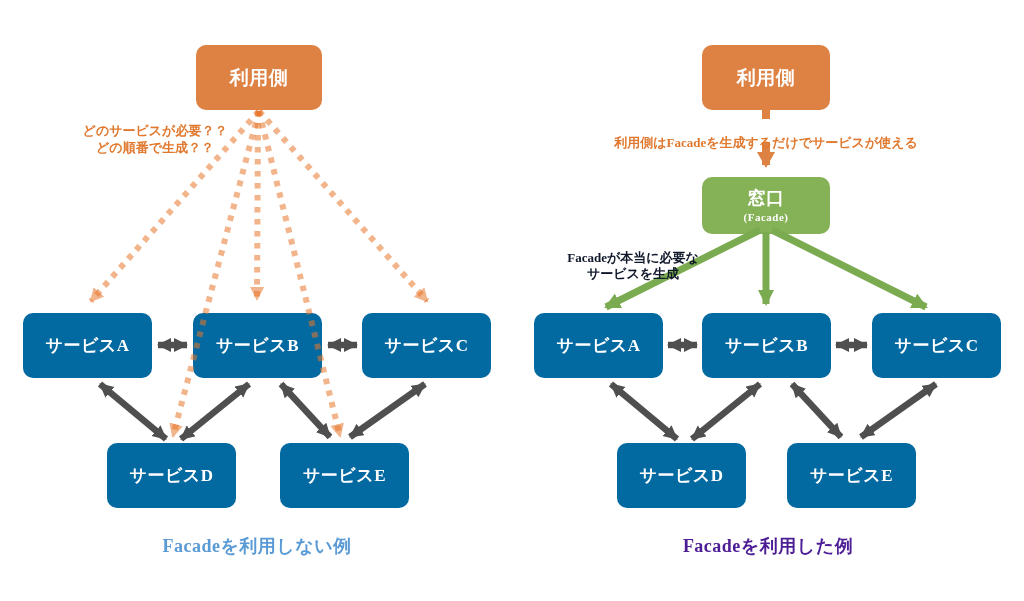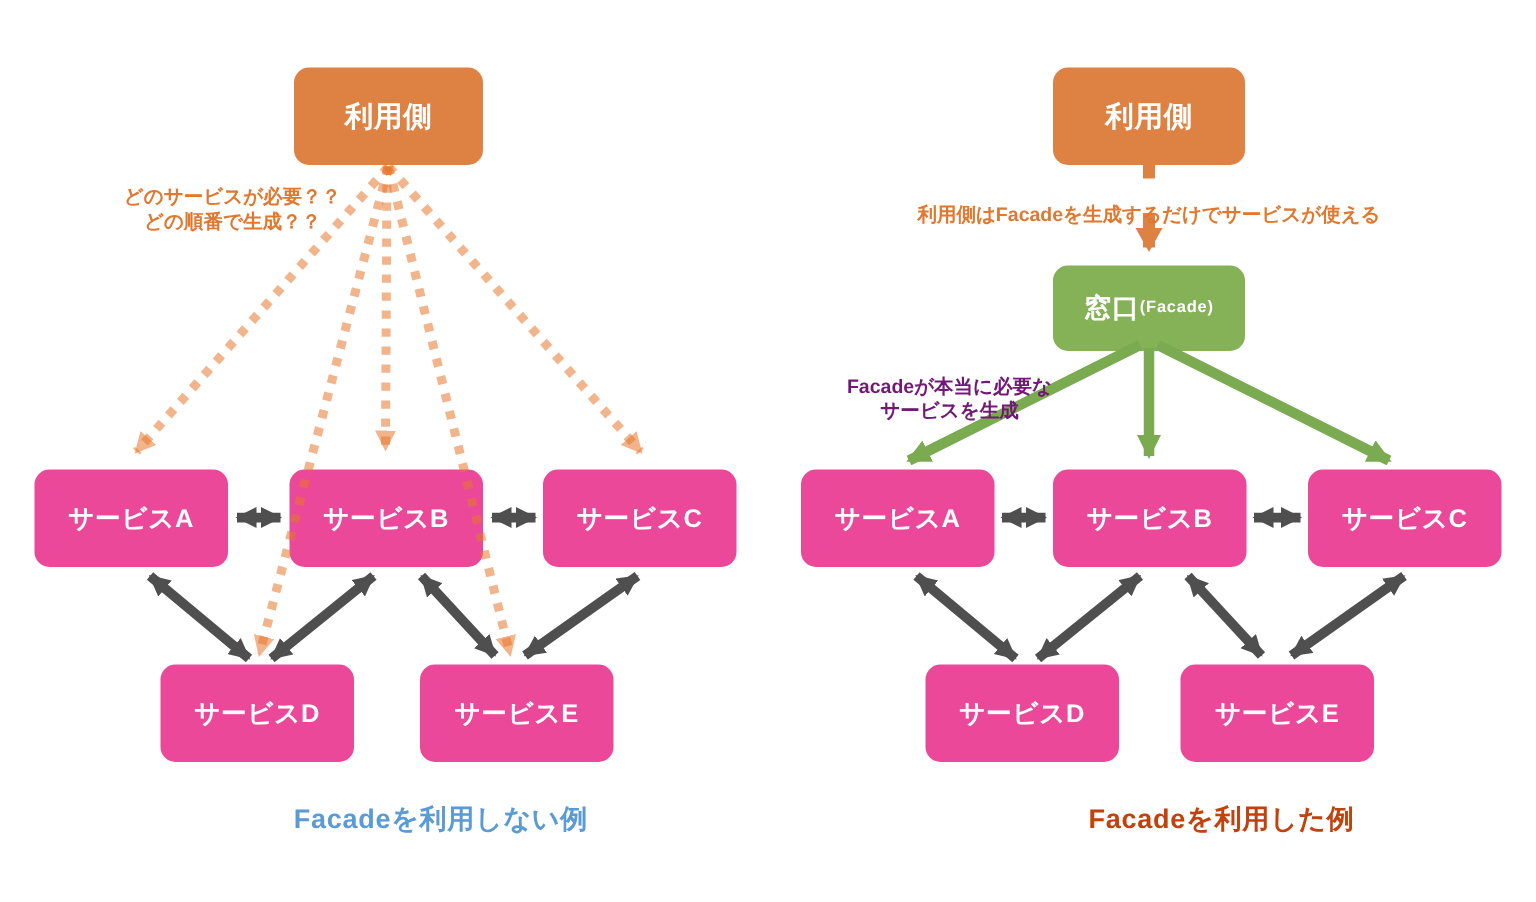--- a/index.html
+++ b/index.html
@@ -1,34 +1,34 @@
 <!DOCTYPE html>
 <html lang="ja"><head>
 <meta charset="utf-8">
 <style>
   html,body{margin:0;padding:0;background:#ffffff;}
   .canvas{
     position:relative;width:1024px;height:601px;background:#ffffff;overflow:hidden;
-    font-family:Liberation Sans, sans-serif;
+    font-family:Liberation Serif, serif;
   }
   .box{
     position:absolute;border-radius:10px;display:flex;align-items:center;justify-content:center;
     color:#ffffff;font-weight:bold;z-index:1;letter-spacing:0.5px;text-align:center;
   }
   .client{background:#DE8243;font-size:19px;}
-  .service{background:#ec4899;font-size:17px;}
-  .facade{background:#85B157;flex-direction:row;line-height:1.3;}
+  .service{background:#0369a1;font-size:17px;}
+  .facade{background:#85B157;flex-direction:column;line-height:1.3;}
   .facade .l1{font-size:18px;}
   .facade .l2{font-size:11px;}
   .note{position:absolute;font-weight:bold;text-align:center;z-index:6;}
   .note-orange{color:#E0792F;font-size:13px;line-height:17px;}
-  .note-green{color:#701a75;font-size:13px;line-height:16px;}
-  .caption{position:absolute;font-weight:bold;font-size:18px;text-align:right;z-index:6;letter-spacing:0.5px;}
+  .note-green{color:#0f172a;font-size:13px;line-height:16px;}
+  .caption{position:absolute;font-weight:bold;font-size:18px;text-align:center;z-index:6;letter-spacing:0.5px;}
   .caption-blue{color:#5B9BD5;}
-  .caption-red{color:#c2410c;}
+  .caption-red{color:#4c1d95;}
   svg.arrows{position:absolute;left:0;top:0;z-index:5;pointer-events:none;}
 </style>
 </head>
 <body>
 
 <div class="canvas">
 
   <div class="box client" style="left:196px;top:45px;width:126px;height:65px">
     <span>利用側</span>
   </div>

